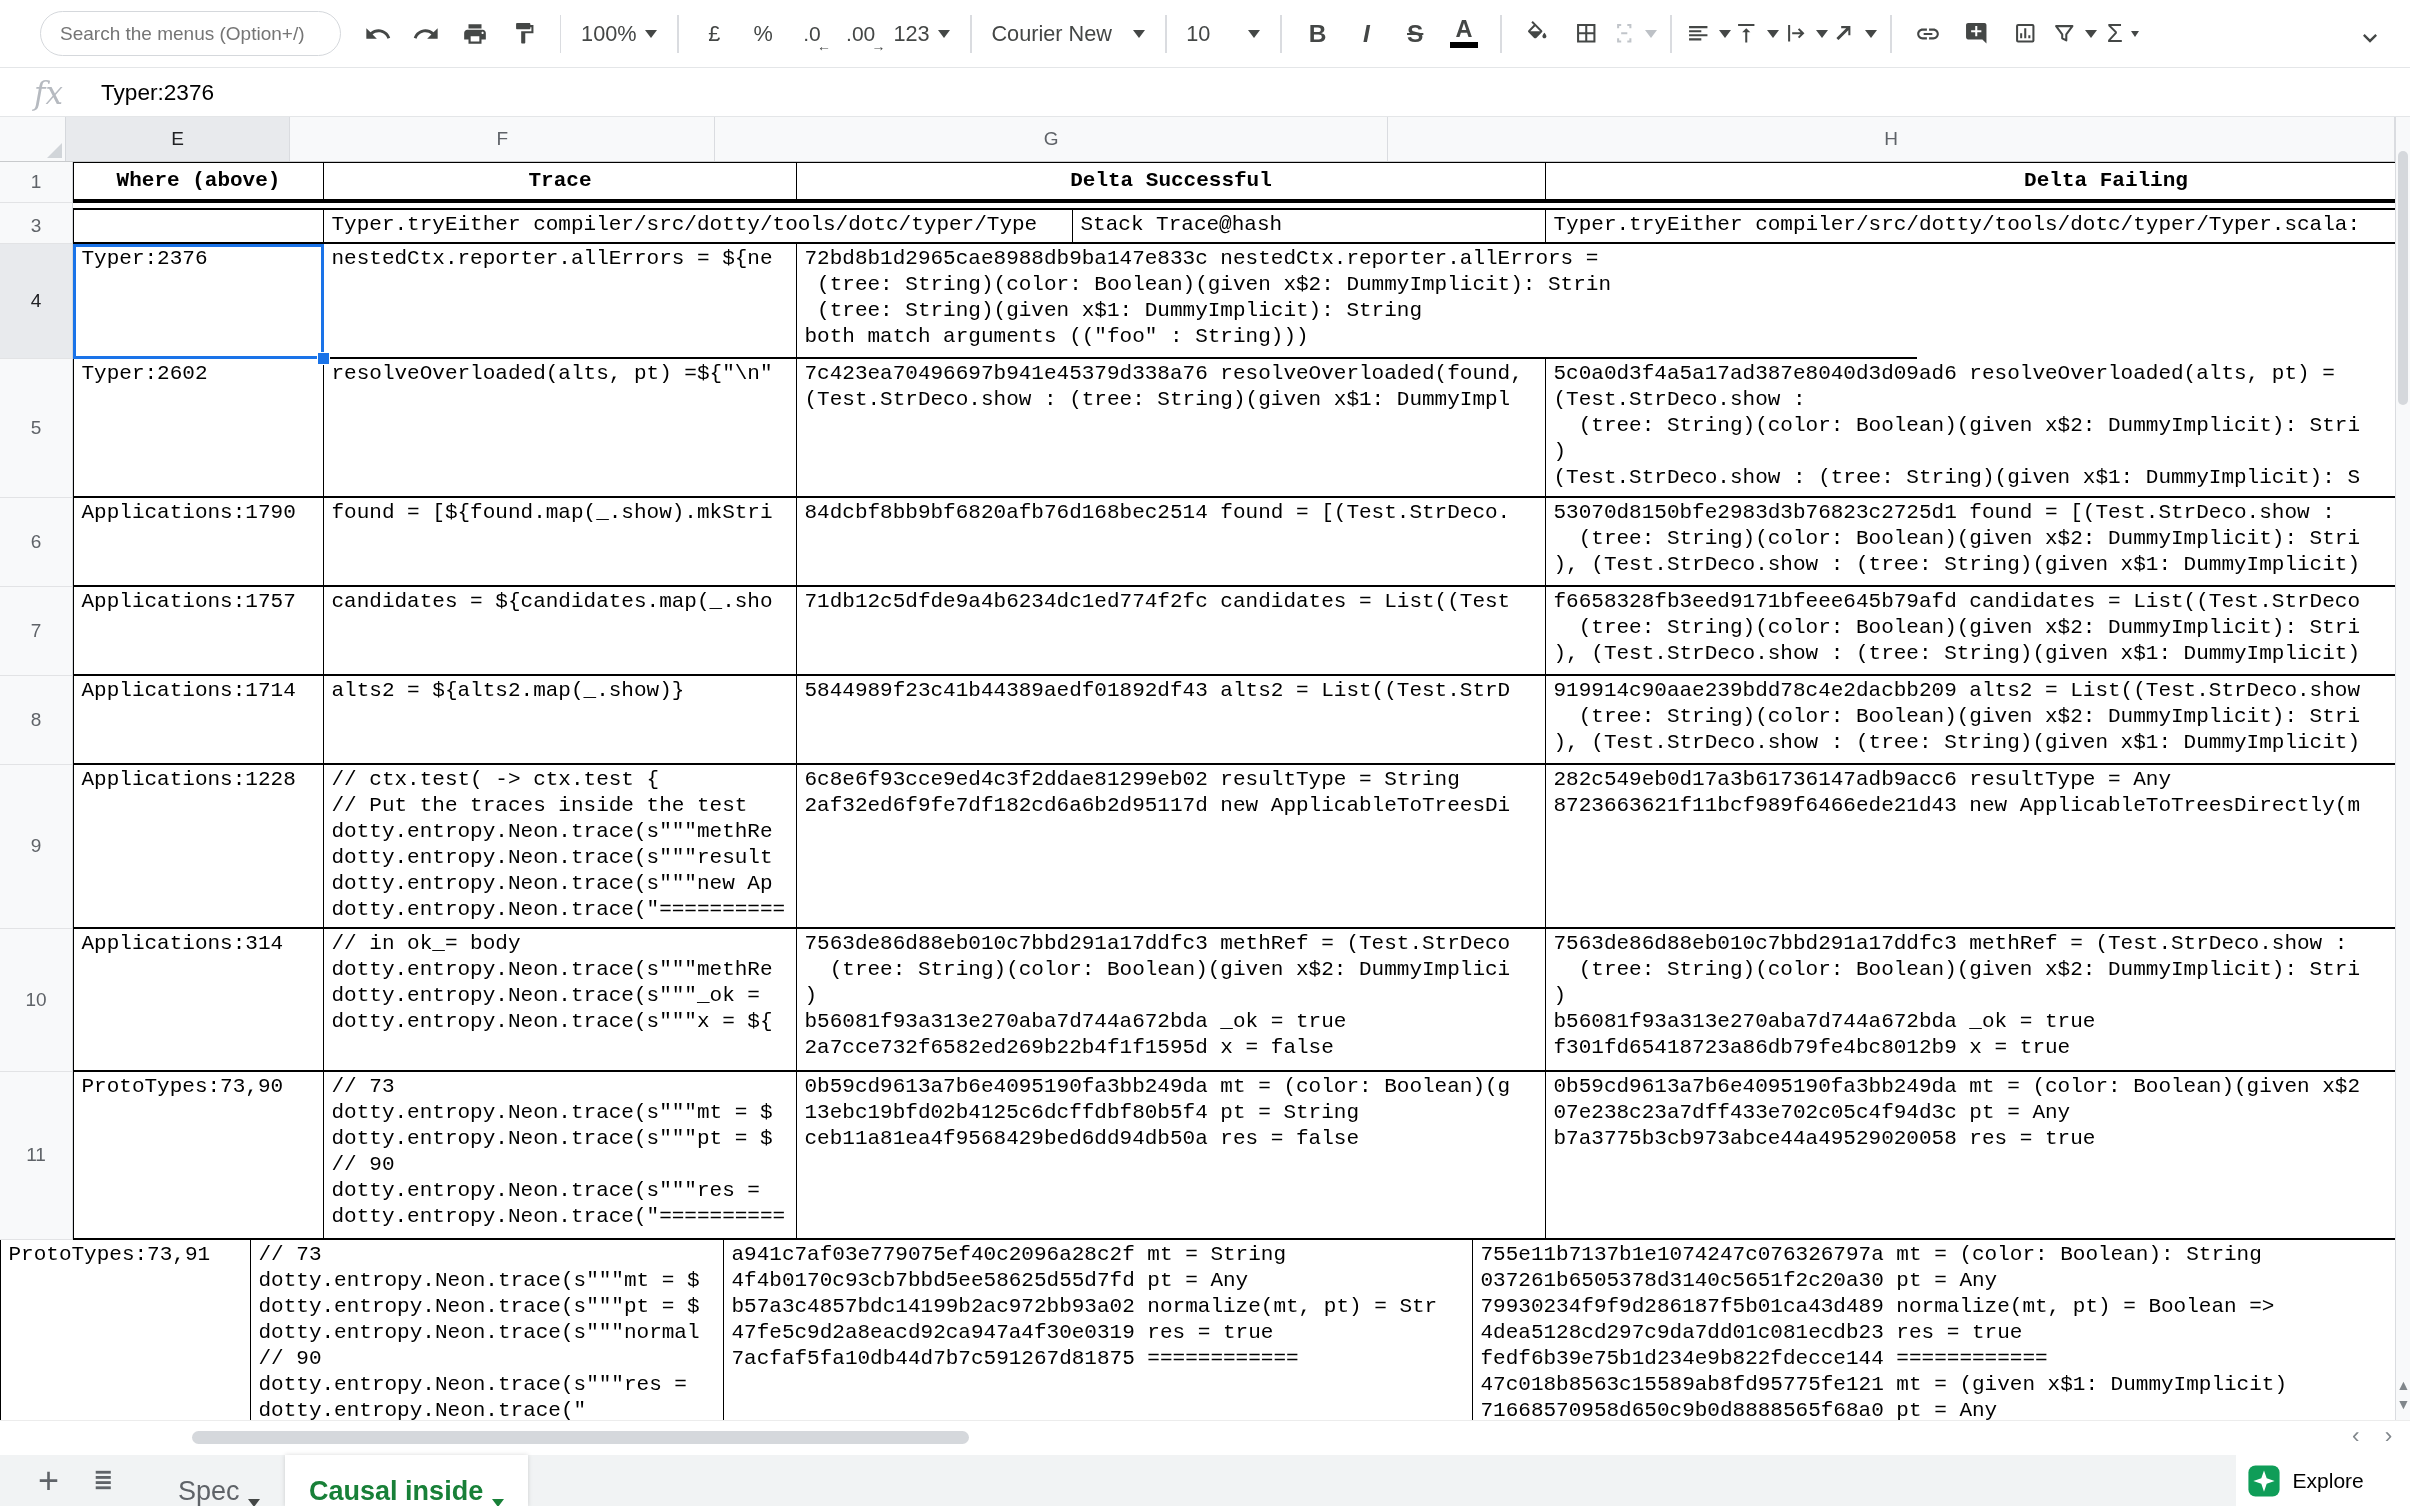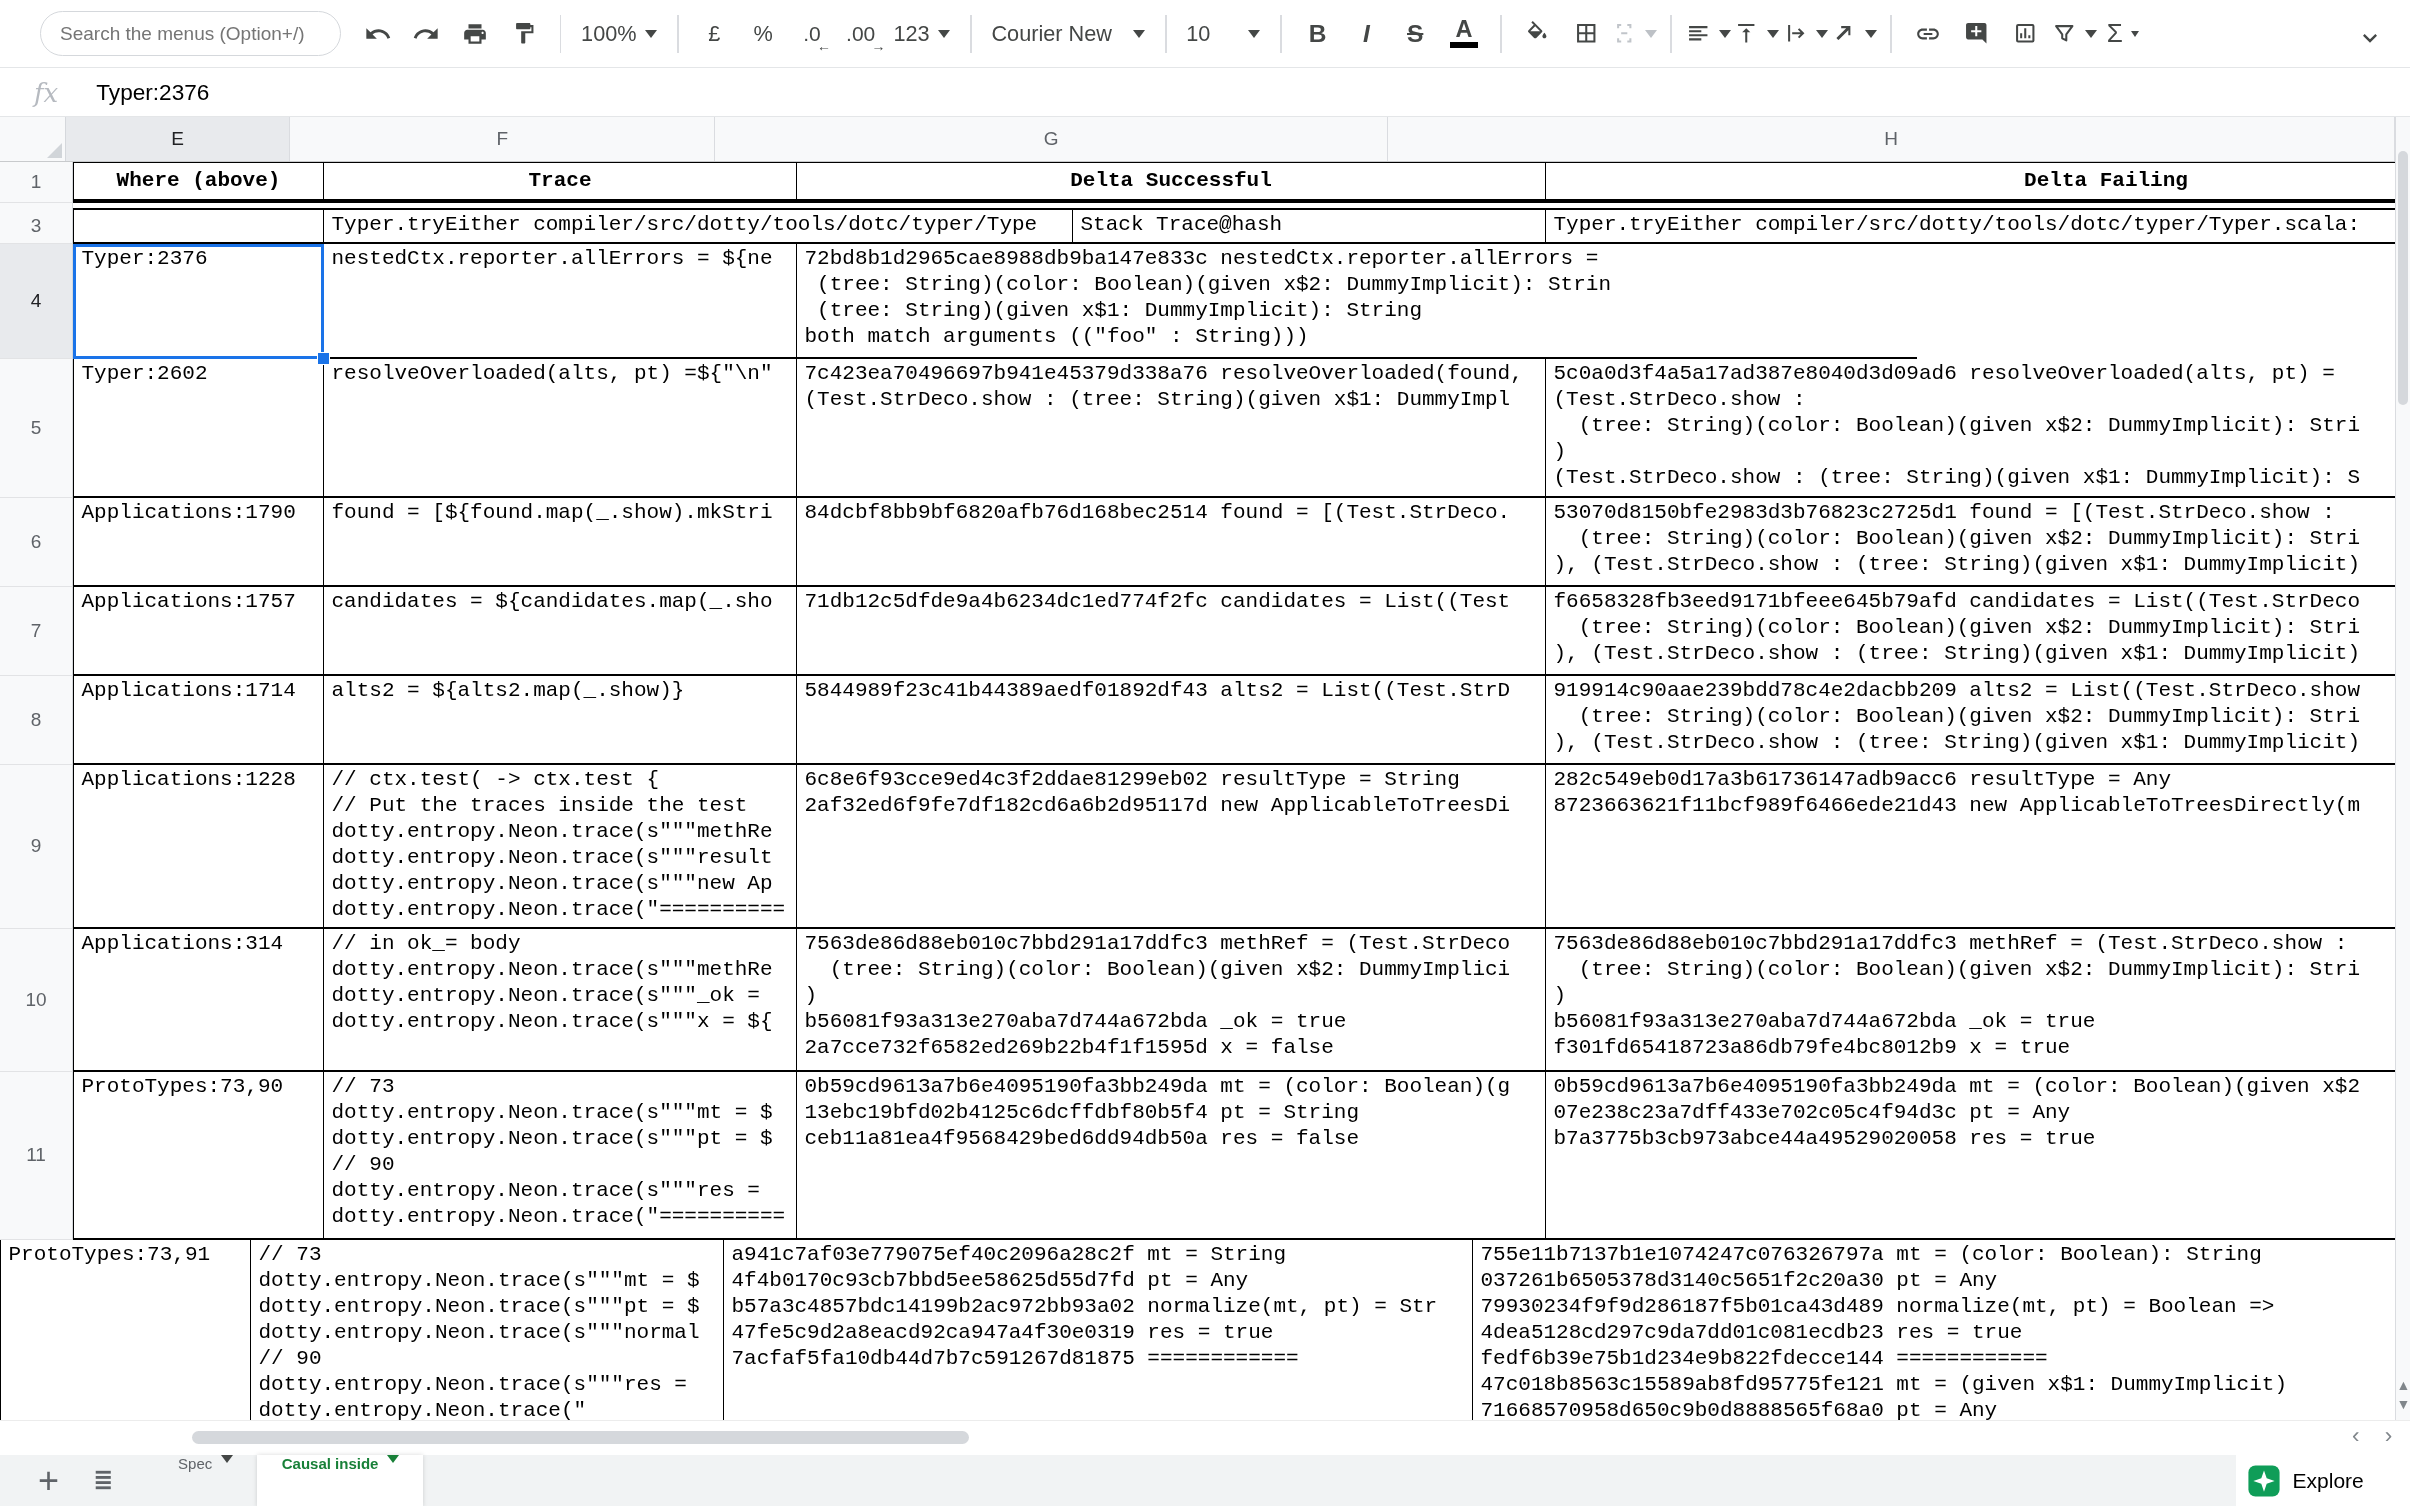--- a/index.html
+++ b/index.html
@@ -28,21 +28,21 @@
   .ital-i { font-style:italic; font-size:24.5px; font-weight:bold; }
   .strike-s { font-size:24.5px; font-weight:bold; text-decoration:line-through; }
   .tcolor { font-size:23.5px; font-weight:bold; line-height:21px; display:flex; flex-direction:column; align-items:center; }
   .tcolor .bar { width:28px; height:6.6px; background:#000; margin-top:1.9px; }
   .collapse { position:absolute; right:17px; top:13px; }
 
   
   .fbar { position:absolute; top:70px; left:0; width:2411px; height:47px;
     border-bottom:1.9px solid #e4e6e8; display:flex; align-items:center; background:#fff; }
   .fx { margin-left:34px; font-family:"DejaVu Serif", serif; font-style:italic;
-    font-size:26px; color:#b6bac0; }
+    font-size:31px; color:#b6bac0; }
   .fval { margin-left:38px; font-size:22.6px; color:#000; }
 
   
   .sheet { position:absolute; top:117px; left:0; width:2395px; height:1303px;
     overflow:hidden; background:#fff; }
   .colhead { display:flex; height:45px; background:#f8f9fa; border-bottom:0.9px solid #c8cacc; }
   .corner { width:73px; height:100%; background:#f8f9fa; border-right:1.9px solid #d5d8dc; position:relative; }
   .corner::after { content:""; position:absolute; right:2.8px; bottom:2.8px;
     border-left:15px solid transparent; border-bottom:15px solid #d1d5d9; }
   .ch { display:flex; align-items:center; justify-content:center; color:#5f6368;
@@ -83,22 +83,22 @@
     background:#fff; border-top:0.9px solid #ececec; }
   .hthumb { position:absolute; left:192px; top:10.4px; width:777px; height:13px;
     background:#d5d8dc; border-radius:6.6px; }
   .harrows { position:absolute; right:9.4px; top:1.9px; color:#80868b; font-size:22.6px; letter-spacing:9.4px; }
 
   
   .bottom { position:absolute; top:1455px; left:0; width:2411px; height:52px;
     background:#f1f3f4; display:flex; align-items:center; }
   .addbtn { margin-left:38px; font-size:36px; color:#5f6368; line-height:36px; }
   .sheetsbtn { margin-left:32px; color:#5f6368; }
-  .tab { height:52px; display:flex; align-items:flex-start; padding:0 24.5px;
-    color:#5f6368; font-size:15px; }
+  .tab { height:52px; display:flex; align-items:flex-end; padding:0 24.5px;
+    color:#5f6368; font-size:27px; }
   .tab.first { margin-left:38px; }
   .tab.active { background:#fff; color:#188038; font-weight:bold;
     box-shadow:0 0 4.7px rgba(0,0,0,.15); }
   .explorewrap { position:absolute; right:0; top:0; width:175px; height:52px;
     background:#fff; display:flex; align-items:center; }
   .explore-icon { margin-left:11.3px; width:34px; height:34px; }
   .explore-label { margin-left:11.3px; font-size:21px; color:#000000; font-weight:500; }
 </style>
 </head>
 <body>

